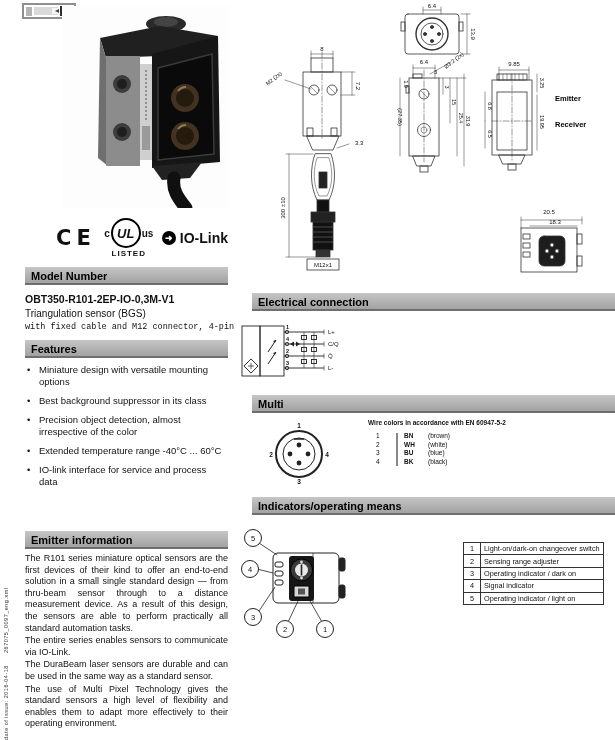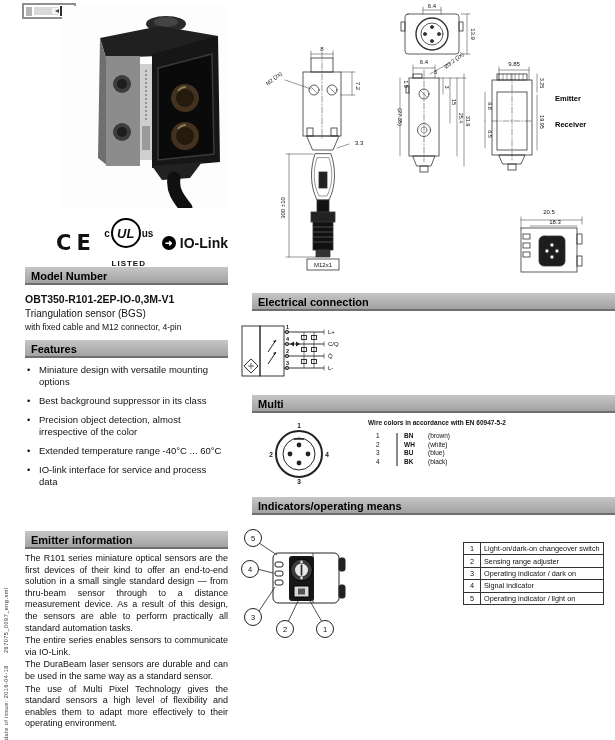--- a/index.html
+++ b/index.html
@@ -22,21 +22,21 @@
   .vertical-note{transform:rotate(180deg);writing-mode:vertical-rl;font-size:5.5px;color:#333;
                  letter-spacing:.5px;white-space:pre;}
   
   .ce{font-size:21px;font-weight:bold;letter-spacing:5px;font-family:"DejaVu Sans",sans-serif;}
   .ul-wrap{display:flex;flex-direction:column;align-items:center;width:56px;}
   .ul-row{display:flex;align-items:center;}
   .ul-c,.ul-us{font-size:10px;font-weight:bold;}
   .ul-circle{width:26px;height:26px;border:2.5px solid #000;border-radius:50%;display:flex;
              align-items:center;justify-content:center;font-weight:bold;font-size:13px;
              font-style:italic;margin:0 1px;}
-  .ul-listed{font-size:8px;font-weight:bold;letter-spacing:1px;margin-top:11px;}
+  .ul-listed{font-size:8px;font-weight:bold;letter-spacing:1px;margin-top:1px;}
   .iol{display:flex;align-items:center;font-size:14px;font-weight:bold;letter-spacing:0;}
   .iol-badge{width:14px;height:14px;border-radius:50%;background:#000;color:#fff;display:flex;
              align-items:center;justify-content:center;font-size:9px;margin-right:4px;}
   
   .pin-note{font-size:6.5px;font-weight:bold;}
   .pin-grid{font-size:6.5px;line-height:8.5px;display:grid;grid-template-columns:14px 14px 24px 40px;}
   .pin-grid .code{font-weight:bold;}
   .pin-divider{position:absolute;width:1.5px;background:#888;}
   
   table.ind{border-collapse:collapse;font-size:7.3px;}
@@ -110,21 +110,21 @@
     </span>
     <span class="iol">
       <span class="iol-badge">➜</span>
       <span>IO-Link</span>
     </span>
   </div>
 
   <div class="abs bar bar-left" style="top:267px;">Model Number</div>
   <div class="abs model" style="left:25px;top:293px;">OBT350-R101-2EP-IO-0,3M-V1</div>
   <div class="abs subtitle" style="left:25px;top:308px;">Triangulation sensor (BGS)</div>
-  <div class="abs desc" style="left:25px;top:322px;">with fixed cable and M12 connector, 4-pin</div>
+  <div class="abs desc" style="left:25px;top:322px;font-family:Liberation Mono, monospace;">with fixed cable and M12 connector, 4-pin</div>
 
   <div class="abs bar bar-left" style="top:340px;">Features</div>
   <ul class="abs features" style="left:25px;top:364px;">
     <li>Miniature design with versatile mounting options</li>
     <li>Best background suppressor in its class</li>
     <li>Precision object detection, almost irrespective of the color</li>
     <li>Extended temperature range -40°C ... 60°C</li>
     <li>IO-link interface for service and process data</li>
   </ul>
 

